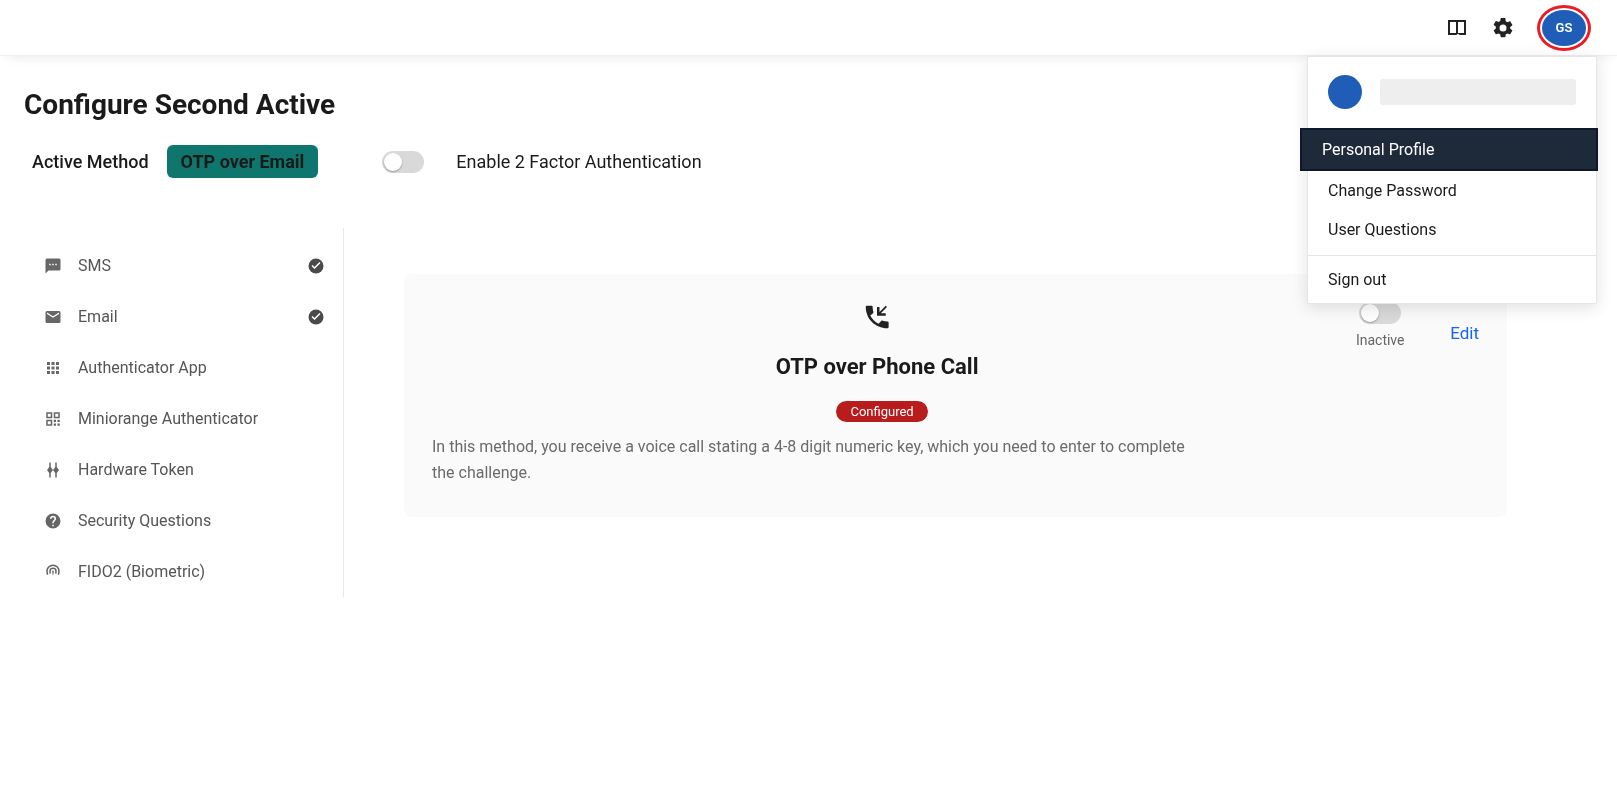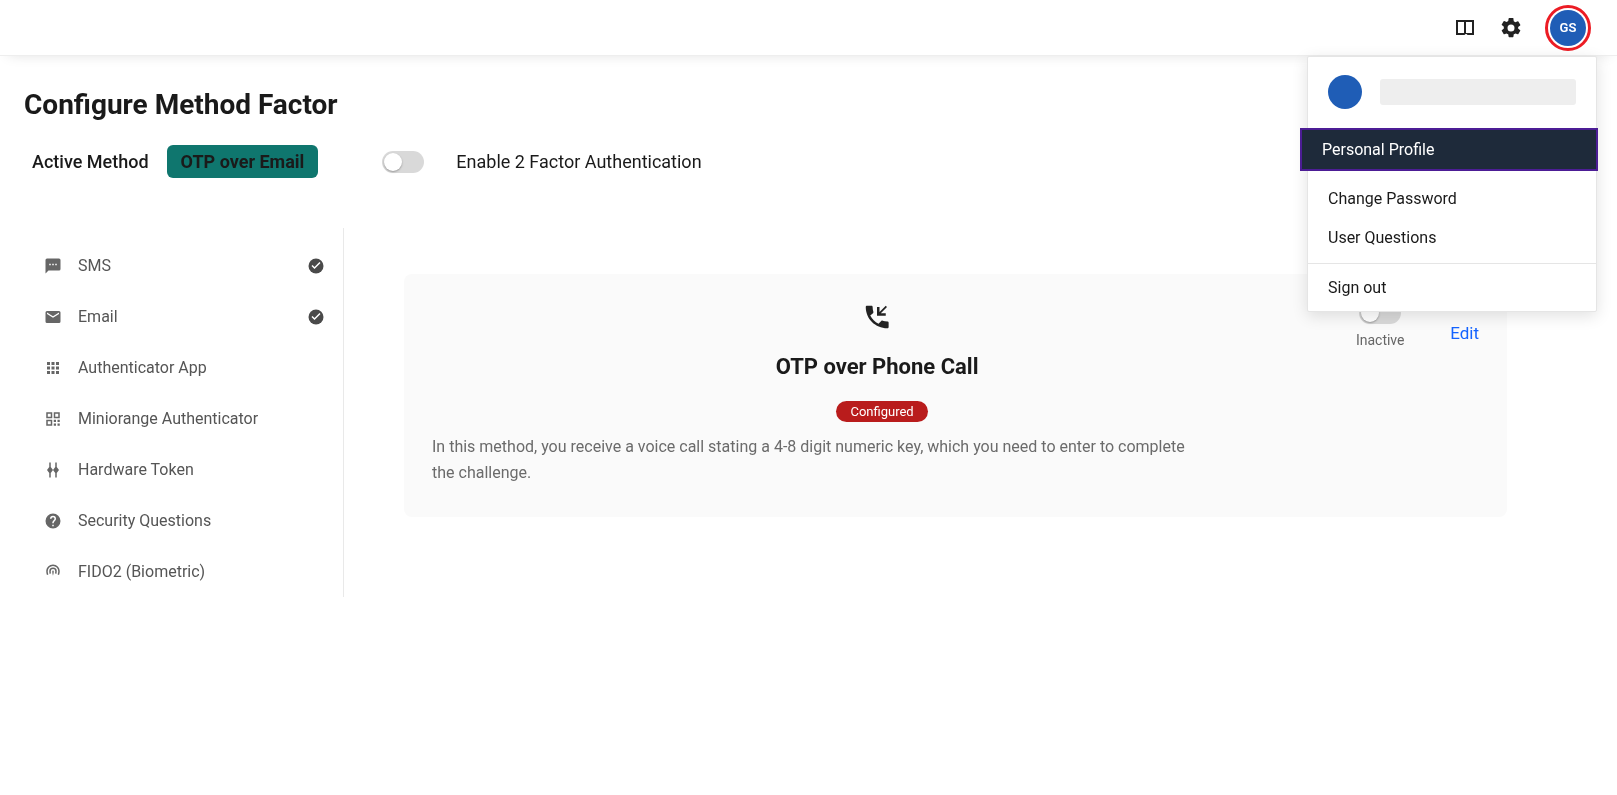--- a/index.html
+++ b/index.html
@@ -20,21 +20,21 @@
     justify-content: flex-end;
     align-items: center;
     gap: 22px;
     padding-right: 26px;
     border-bottom: 1px solid #eee;
     box-shadow: 0 6px 14px -8px rgba(0,0,0,0.15);
     background: #fff;
   }
   .topbar .icon { width: 24px; height: 24px; fill: #222; cursor: pointer; }
   .avatar {
-    width: 36px; height: 36px;
+    width: 44px; height: 36px;
     background: #1f5db6;
     color: #fff;
     border-radius: 50%;
     font-size: 13px;
     font-weight: 600;
     display: flex; align-items: center; justify-content: center;
     cursor: pointer;
   }
   .avatar-ring {
     border: 3px solid #ec1c24;
@@ -71,22 +71,22 @@
   .dd-item {
     padding: 10px 20px;
     font-size: 16px;
     cursor: pointer;
   }
   .dd-item.active {
     background: #1e2a3a;
     color: #fff;
   }
   .dd-item.active-wrap {
-    border: 2px solid #4c1d95;
-    margin: -2px -2px 8px -8px;
+    border: 2px solid #0f172a;
+    margin: -2px -2px 0 -8px;
   }
   .dd-divider { border-top: 1px solid #e5e5e5; margin-top: 6px; }
   .dd-signout { padding: 14px 20px; font-size: 16px; cursor: pointer; }
 
   
   .page-title {
     font-size: 28px;
     font-weight: 700;
     padding: 32px 24px 18px 24px;
   }
@@ -228,21 +228,21 @@
     <div class="dd-item active-wrap">
       <div class="dd-item active" style="margin:-10px -20px;">Personal Profile</div>
     </div>
     <div class="dd-item">Change Password</div>
     <div class="dd-item">User Questions</div>
   </div>
   <div class="dd-divider"></div>
   <div class="dd-signout">Sign out</div>
 </div>
 
-<div class="page-title">Configure Method Factor</div>
+<div class="page-title">Configure Second Active</div>
 <div class="status-row">
   <span class="label">Active Method</span>
   <span class="pill-badge">OTP over Email</span>
   <span class="toggle">
       <span class="knob"></span>
     </span>
   <span class="enable-text">Enable 2 Factor Authentication</span>
 </div>
 
 <div class="main">

